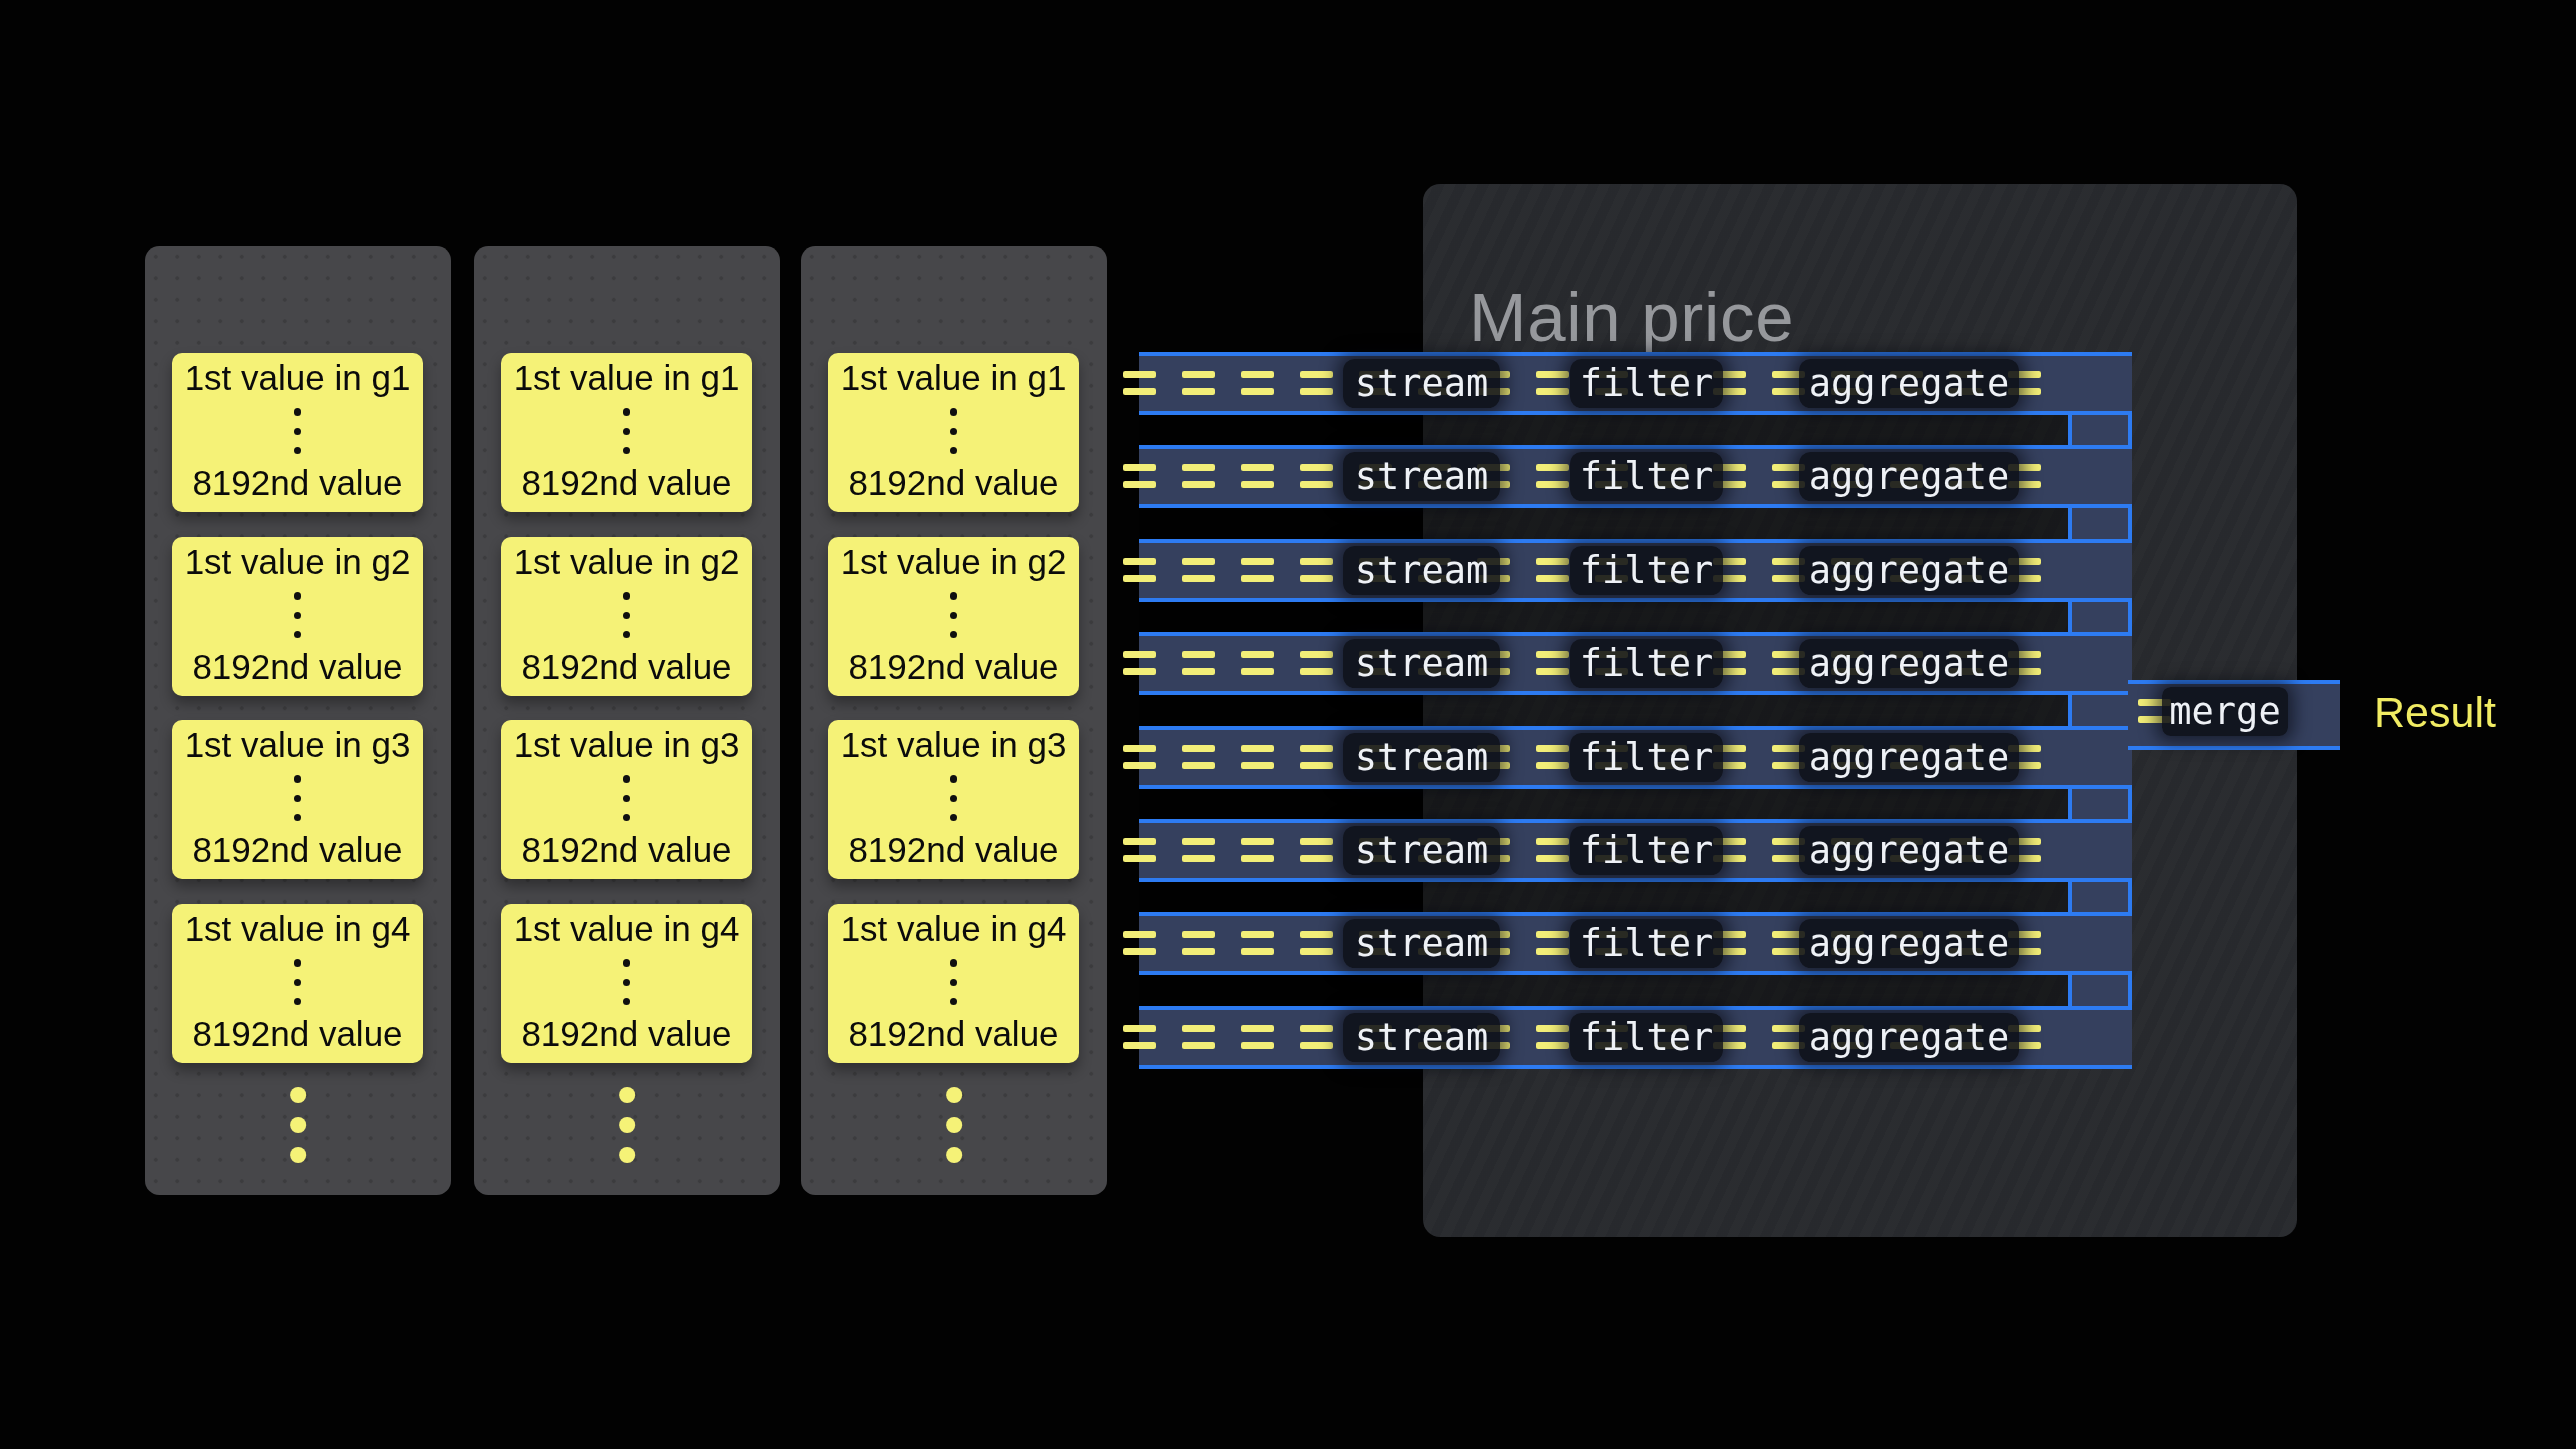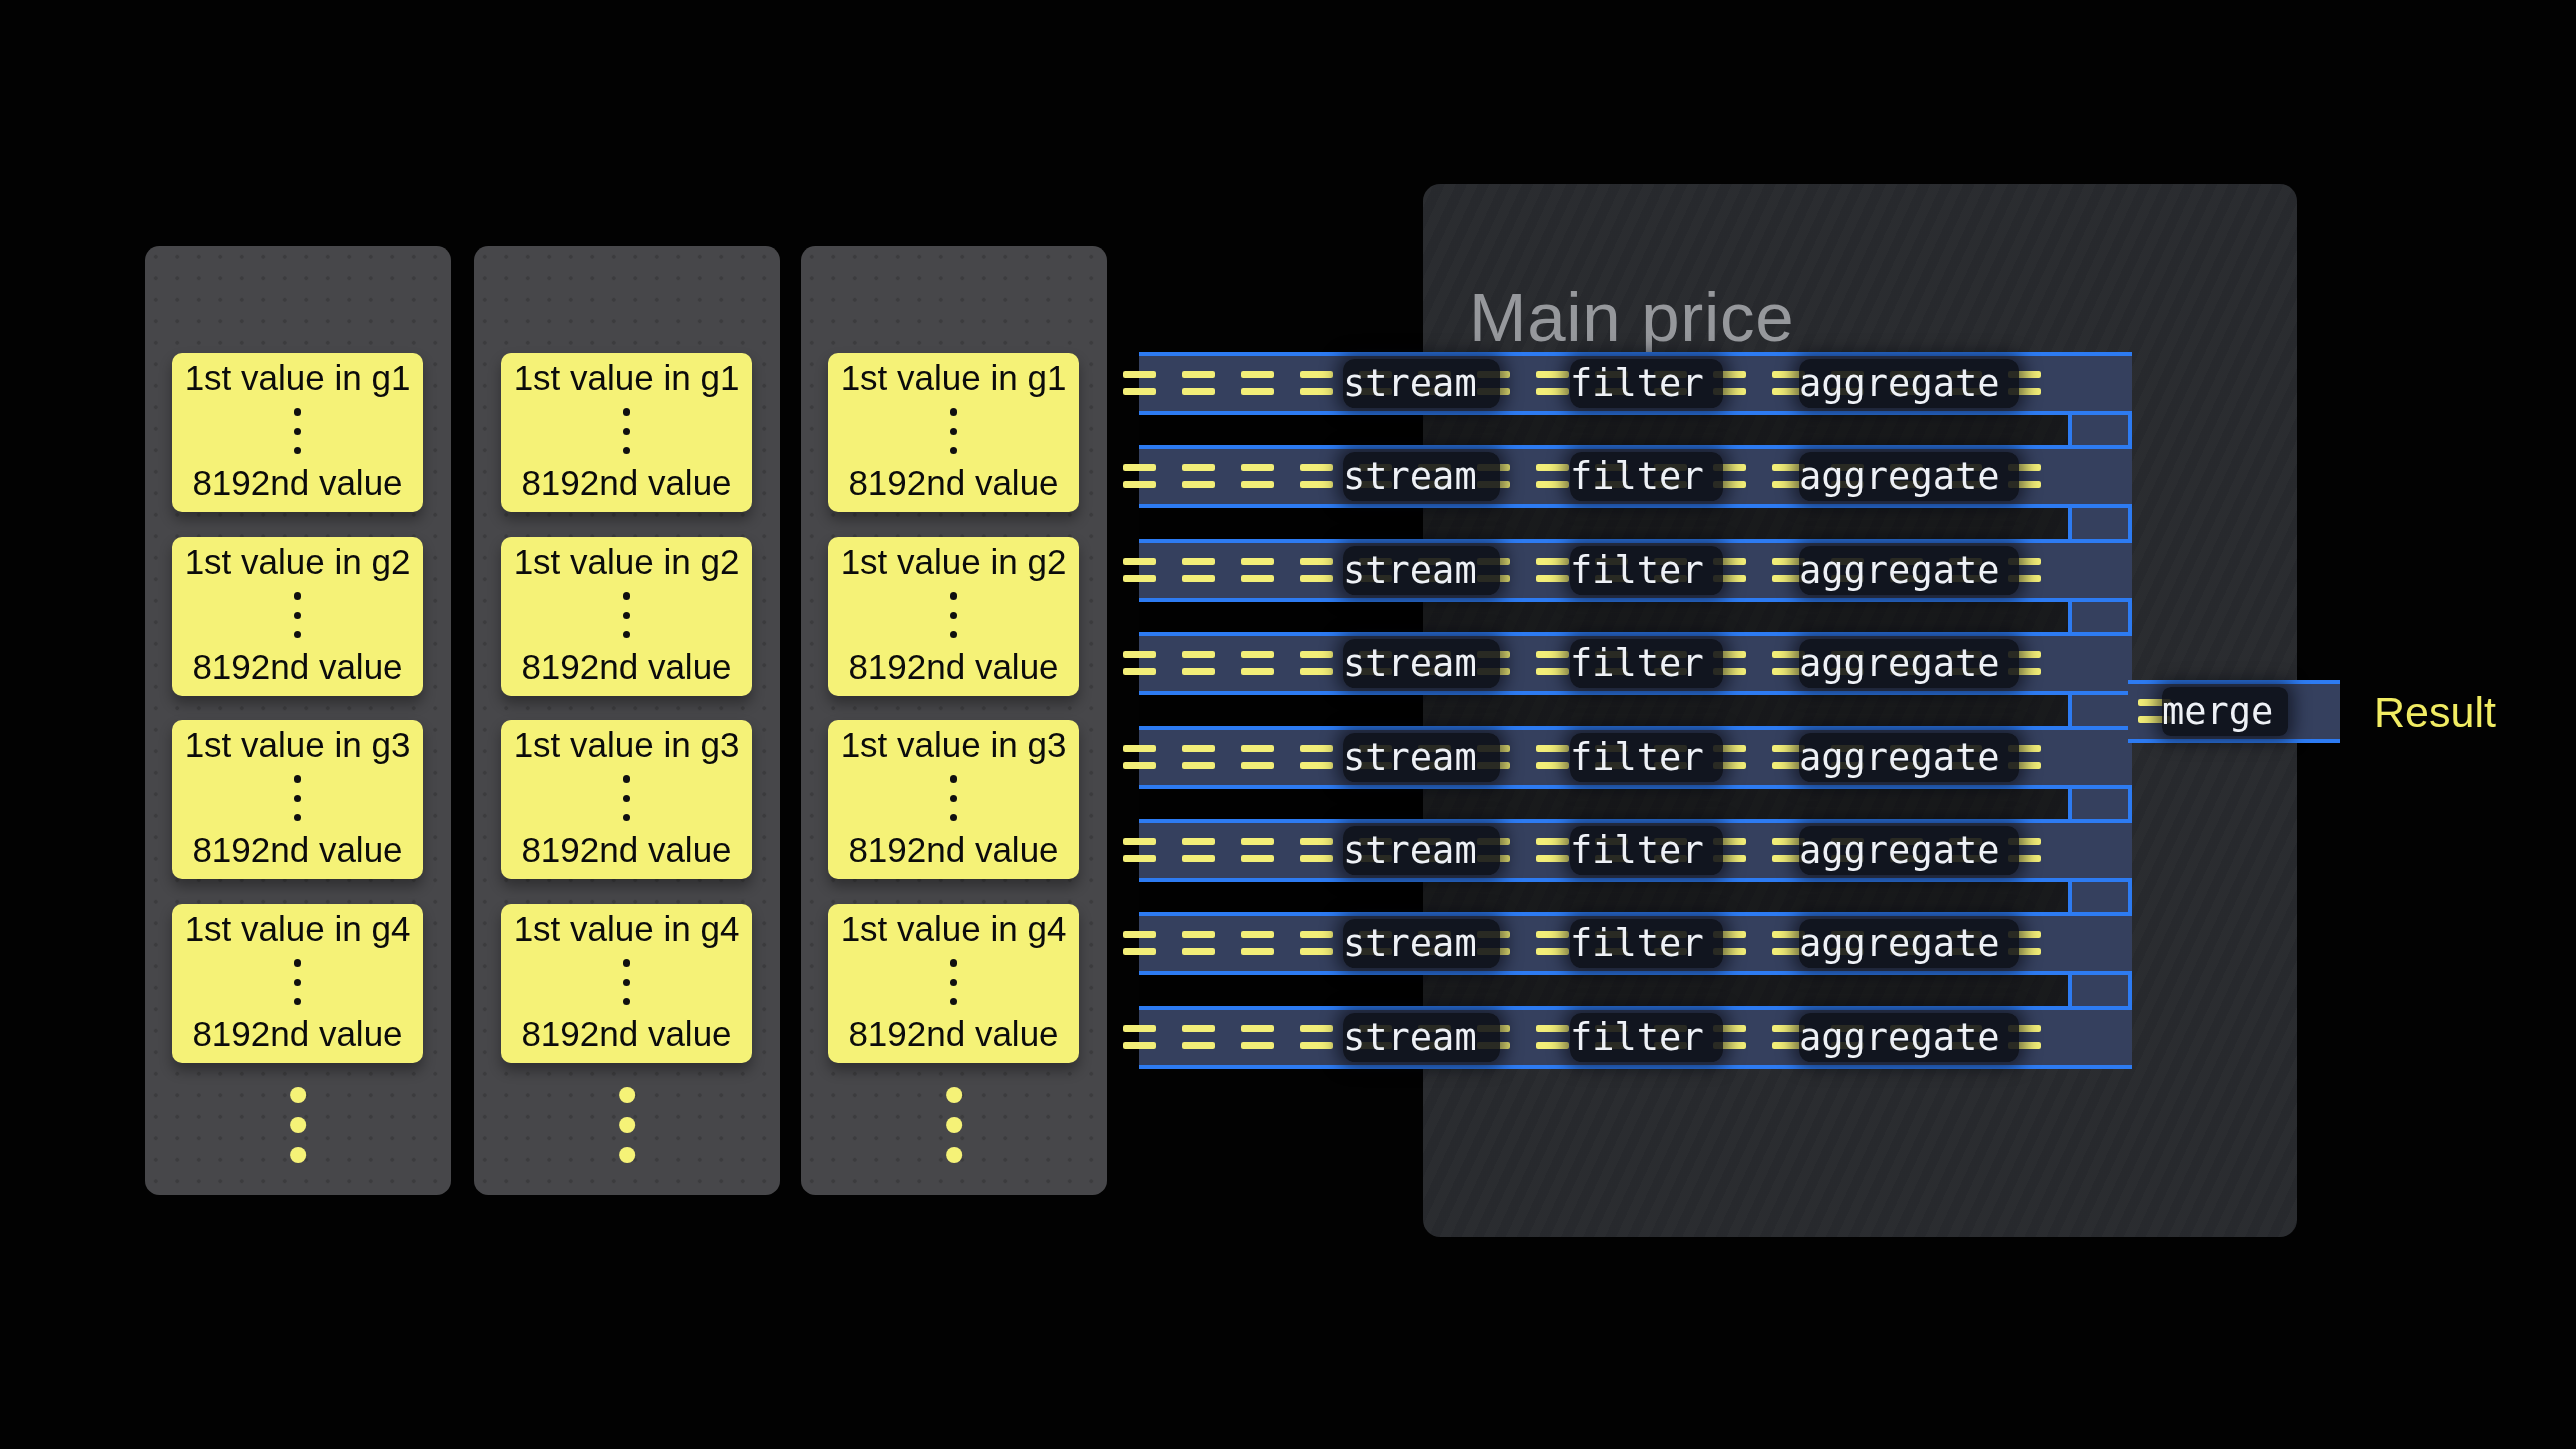--- a/index.html
+++ b/index.html
@@ -72,26 +72,26 @@
   }
   .mark{
     position:absolute;width:33px;height:24px;top:15px;
     display:flex;flex-direction:column;justify-content:space-between;
   }
   .mark i{display:block;height:7.2px;border-radius:2.1px;background:var(--yellow);}
   .stage{
     position:absolute;top:2.9px;height:49px;box-sizing:border-box;
     background:rgba(12,15,23,0.88);border-radius:11.4px;
     box-shadow:0 0 15.7px 6.4px rgba(3,6,12,0.55);
-    display:flex;align-items:center;justify-content:flex-start;
+    display:flex;align-items:center;justify-content:center;
     font-family:"DejaVu Sans Mono","Liberation Mono",monospace;
     font-size:37px;color:#eef1f6;white-space:nowrap;
   }
   .stub{
-    position:absolute;left:2128px;top:680px;width:212px;height:63px;box-sizing:border-box;
+    position:absolute;left:2128px;top:680px;width:212px;height:70px;box-sizing:border-box;
     background:var(--band);
     border-top:4.3px solid var(--blue);border-bottom:4.3px solid var(--blue);
   }
   .result{
     position:absolute;left:2374px;top:688px;
     font-size:43px;color:#f1ec63;white-space:nowrap;
   }
 </style>
 </head>
 <body>

